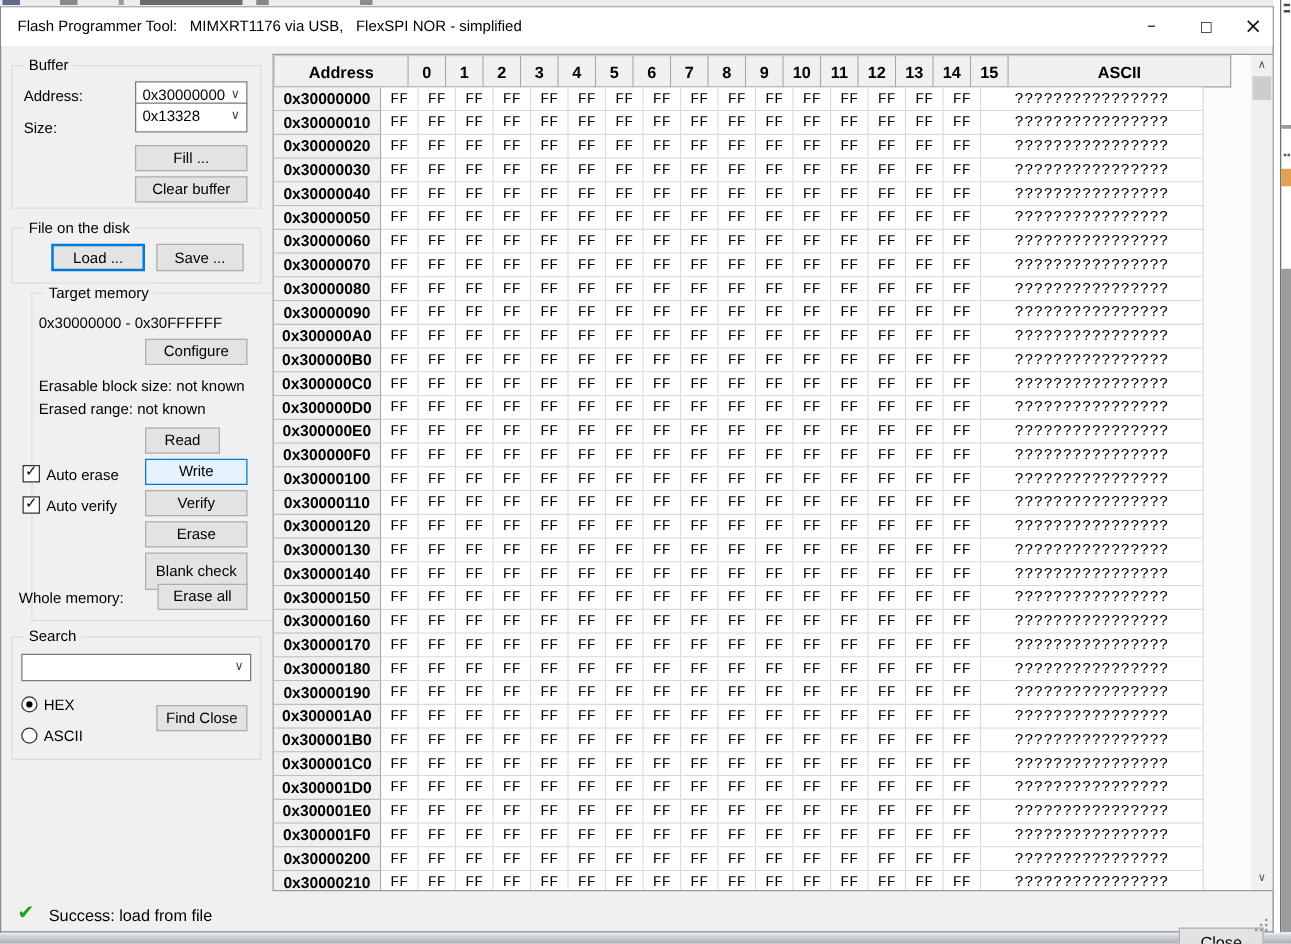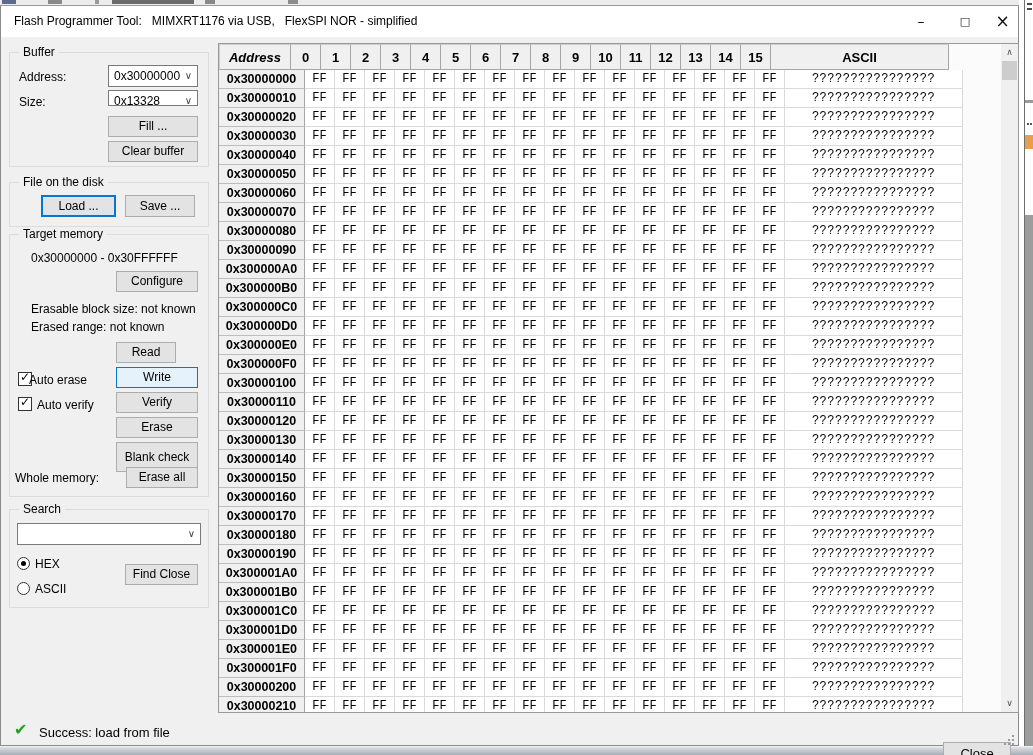--- a/index.html
+++ b/index.html
@@ -63,21 +63,21 @@
   .radio .dot { position:absolute; left:3px; top:3px; width:5px; height:5px; border-radius:50%; background:#000; }
 
   
   .grid-box { left:217px; top:42px; width:801px; height:670px; background:#fbfbfb;
               border:1px solid #999; overflow:hidden; }
   .grid-header { position:absolute; left:0; top:0; display:flex; }
   .hcell { width:30px; height:26px; line-height:26px; text-align:center; font-weight:bold;
            font-size:13px; background:#f0f0f0; border-right:1px solid #a6a6a6; border-bottom:1px solid #a6a6a6;
            border-top:1px solid #cfcfcf; }
   .hcell:first-child { border-left:1px solid #cfcfcf; }
-  .hcell.addr { width:72px;font-style:italic; }
+  .hcell.addr { width:108px; }
   .hcell.ascii { width:178px; }
   .grid-body { position:absolute; left:0; top:26px; }
   .grow { display:flex; height:19px; }
   .cell { width:30px; height:19px; line-height:19px; text-align:center;
           border-right:1px solid #dadada; border-bottom:1px solid #dadada;
           font-family:"Liberation Mono", monospace; font-size:12px; background:#fff; }
   .cell.addr { width:86px; background:#f0f0f0; font-family:"Liberation Sans", sans-serif;
                font-weight:bold; font-size:12.5px; border-right:1px solid #a6a6a6; border-bottom:1px solid #bdbdbd; }
   .cell.ascii { width:178px; letter-spacing:0.5px; }
 
@@ -132,44 +132,44 @@
 
   <div class="group" style="left:8px;top:46px;width:200px;height:115px">
     <span class="group-label">Buffer</span>
   </div>
   <span class="lbl" style="left:18px;top:64px">Address:</span>
   <div class="combo" style="left:107px;top:59px;width:90px;height:22px">
     <span>0x30000000</span>
     <span class="chev">∨</span>
   </div>
   <span class="lbl" style="left:18px;top:89px">Size:</span>
-  <div class="combo" style="left:107px;top:84px;width:90px;height:16px">
+  <div class="combo" style="left:107px;top:76px;width:90px;height:24px">
     <span>0x13328</span>
     <span class="chev">∨</span>
   </div>
   <button class="btn" style="left:107px;top:110px;width:90px;height:21px">Fill ...</button>
   <button class="btn" style="left:107px;top:135px;width:90px;height:21px">Clear buffer</button>
 
   <div class="group" style="left:8px;top:176px;width:200px;height:45px">
     <span class="group-label">File on the disk</span>
   </div>
   <button class="btn btn-focus" style="left:40px;top:189px;width:75px;height:22px">Load ...</button>
   <button class="btn" style="left:124px;top:189px;width:70px;height:22px">Save ...</button>
 
-  <div class="group" style="left:8px;top:228px;width:200px;height:263px">
+  <div class="group" style="left:24px;top:228px;width:200px;height:263px">
     <span class="group-label">Target memory</span>
   </div>
   <span class="r-lbl" style="left:30px;top:245px;width:167px">0x30000000 - 0x30FFFFFF</span>
   <button class="btn" style="left:115px;top:265px;width:82px;height:21px">Configure</button>
   <span class="r-lbl" style="left:30px;top:296px;width:167px">Erasable block size: not known</span>
   <span class="r-lbl" style="left:30px;top:314px;width:167px">Erased range: not known</span>
   <button class="btn" style="left:115px;top:336px;width:60px;height:21px">Read</button>
 
   <span class="checkbox" style="left:17px;top:366px"><span class="mark">✓</span></span>
-  <span class="lbl" style="left:28px;top:367px">Auto erase</span>
+  <span class="lbl" style="left:36px;top:367px">Auto erase</span>
   <button class="btn btn-hover" style="left:115px;top:361px;width:82px;height:21px">Write</button>
 
   <span class="checkbox" style="left:17px;top:391px"><span class="mark">✓</span></span>
   <span class="lbl" style="left:36px;top:392px">Auto verify</span>
   <button class="btn" style="left:115px;top:386px;width:82px;height:21px">Verify</button>
 
   <button class="btn" style="left:115px;top:411px;width:82px;height:21px">Erase</button>
   <button class="btn" style="left:115px;top:436px;width:82px;height:30px">Blank check</button>
   <span class="lbl" style="left:14px;top:465px">Whole memory:</span>
   <button class="btn" style="left:125px;top:461px;width:72px;height:21px">Erase all</button>

